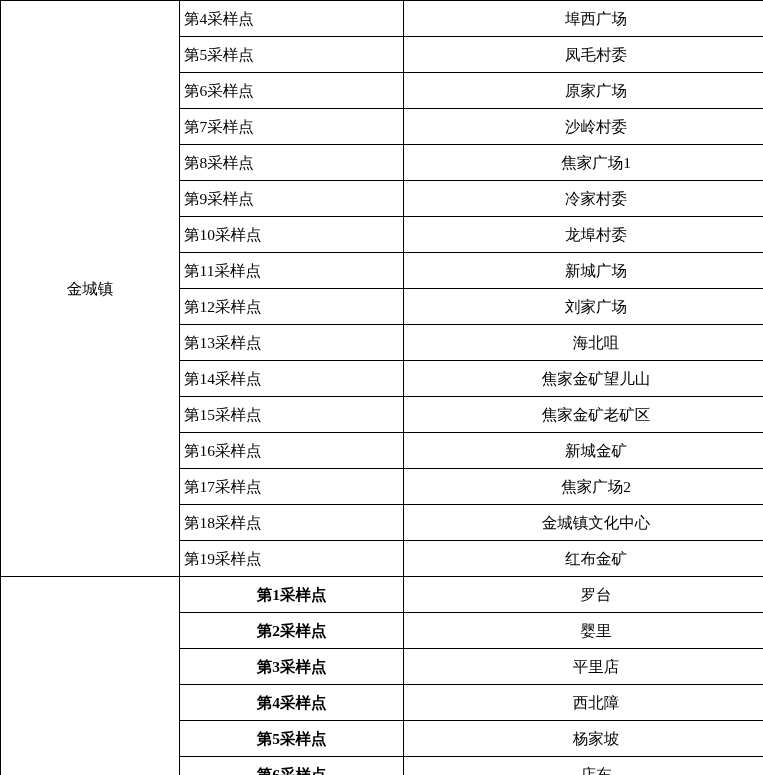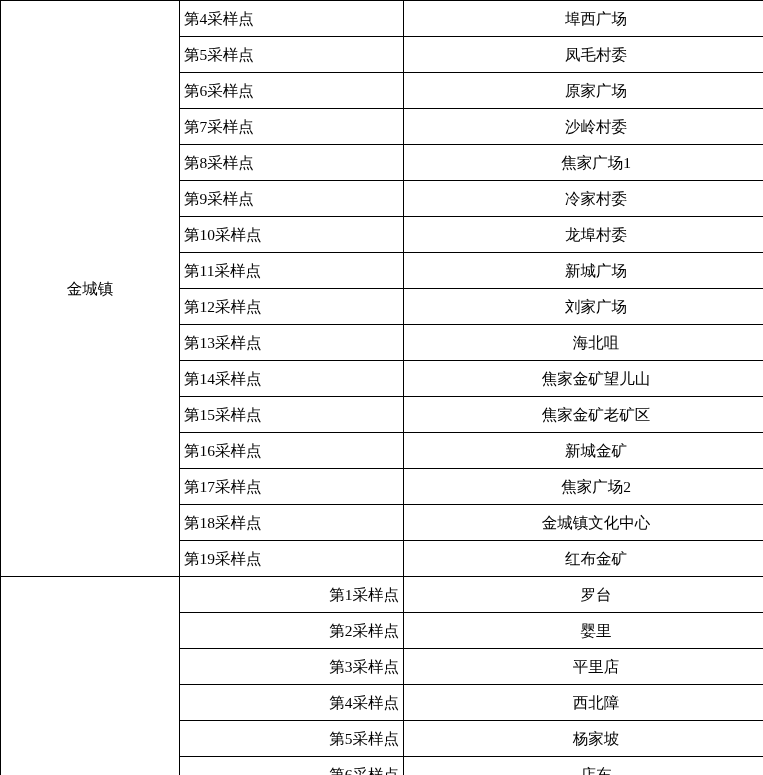--- a/index.html
+++ b/index.html
@@ -30,21 +30,21 @@
     height: 35px;
     padding: 0 4px;
     font-size: 15.5px;
     line-height: 1.1;
     vertical-align: middle;
     white-space: nowrap;
     overflow: hidden;
   }
   .col-town { width: 170px; text-align: center; }
   .col-point { width: 215px; text-align: left; padding-left: 10px; margin-left: 8px; }
-  .col-point.center { text-align: right; padding-left: 4px; }
+  .col-point.center { text-align: center; padding-left: 4px; font-weight: bold; }
   .col-place { width: 376px; text-align: center; }
   .town-cell {
     font-size: 15.5px;
     vertical-align: middle;
   }
 </style>
 </head>
 <body>
 
 <div class="sheet">

